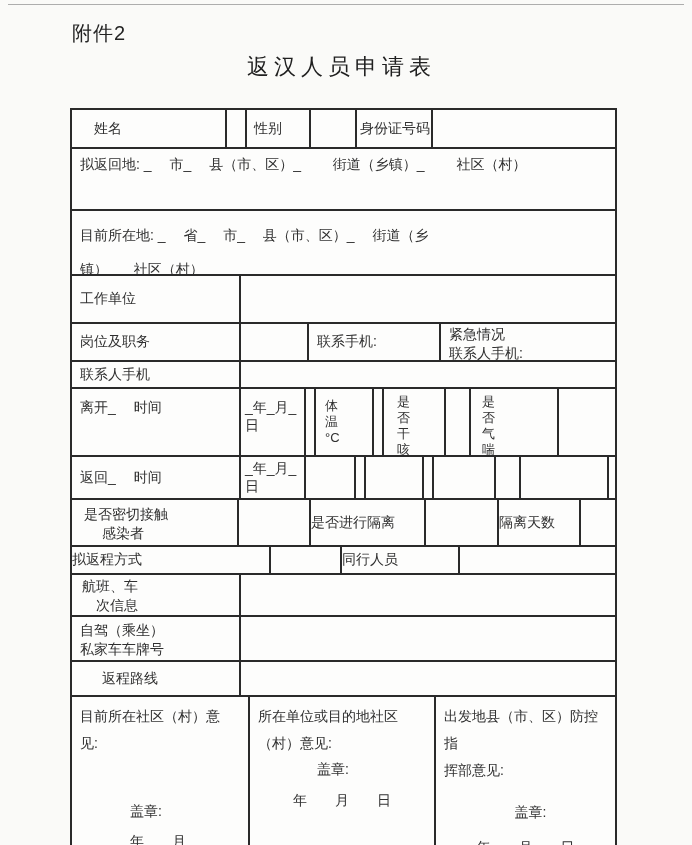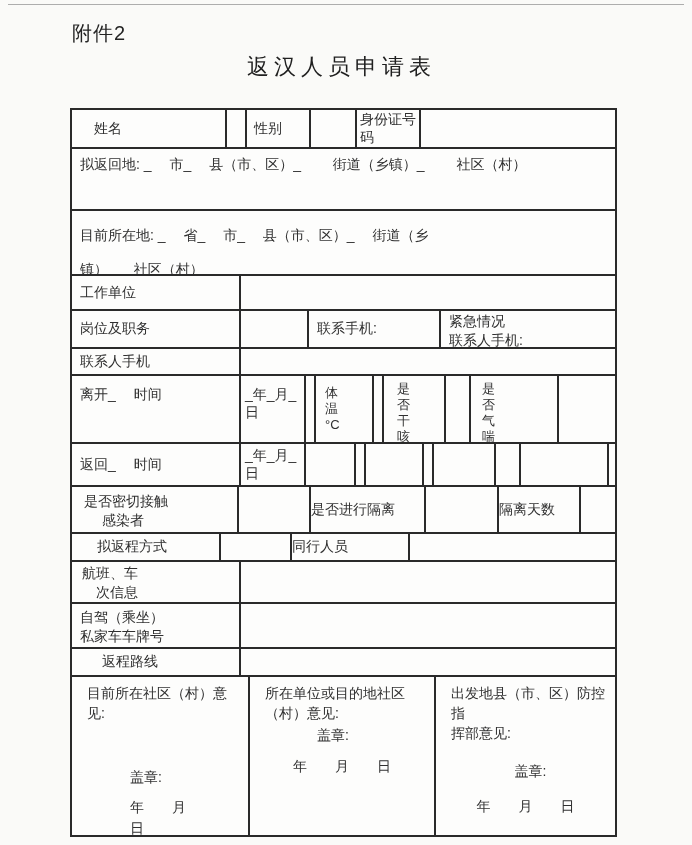--- a/index.html
+++ b/index.html
@@ -35,21 +35,21 @@
     font-size:14px;color:#303030;
     overflow:hidden;
   }
   .c:first-child{border-left:none;}
   .vc{display:flex;align-items:center;}
   .hc{justify-content:flex-start;}
   .lines{white-space:pre-line;}
   .vtx{font-size:13px;line-height:16px;padding-top:5px;}
   .small-lh{line-height:19px;}
   .col{display:flex;flex-direction:column;}
-  .r14-title{line-height:20px;padding:6px 9px 0 8px;margin-left:7px;}
+  .r14-title{line-height:27px;padding:6px 9px 0 8px;}
   .seal-c1{margin:46px 0 0 58px;}
   .date-c1a{margin:12px 0 0 58px;}
   .date-c1b{margin:3px 0 0 58px;}
   .seal-c2{align-self:center;margin-top:4px;margin-left:-18px;}
   .date-c2{align-self:center;margin-top:13px;}
   .seal-c3{align-self:center;margin-top:20px;margin-left:10px;}
   .date-c3{align-self:center;margin-top:17px;}
 </style>
 </head>
 <body>
@@ -63,36 +63,36 @@
 
   <div class="row" style="height:37px">
     <div class="c vc" style="width:153px;padding-left:22px">
         <span>姓名</span>
       </div>
     <div class="c" style="width:20px"></div>
     <div class="c vc" style="width:64px;padding-left:7px">
         <span>性别</span>
       </div>
     <div class="c" style="width:46px"></div>
-    <div class="c vc" style="width:64px;padding-left:3px">
+    <div class="c vc" style="width:76px;padding-left:3px">
         <span>身份证号码</span>
       </div>
     <div class="c" style="width:176px"></div>
   </div>
 
   <div class="row" style="height:62px">
     <div class="c" style="width:543px;padding:7px 8px 0 8px"><span>拟返回地: _　 市_　 县（市、区）_ 　　街道（乡镇）_ 　　社区（村）</span></div>
   </div>
 
   <div class="row" style="height:65px">
     <div class="c lines" style="width:543px;padding:7px 8px 0 8px;line-height:34px">目前所在地: _　 省_　 市_　 县（市、区）_　 街道（乡
 镇）_　 社区（村）_</div>
   </div>
 
-  <div class="row" style="height:35px">
+  <div class="row" style="height:48px">
     <div class="c vc" style="width:167px;padding-left:8px">
         <span>工作单位</span>
       </div>
     <div class="c" style="width:376px"></div>
   </div>
 
   <div class="row" style="height:38px">
     <div class="c vc" style="width:167px;padding-left:8px">
         <span>岗位及职务</span>
       </div>
@@ -156,21 +156,21 @@
         <span>是否进行隔离</span>
       </div>
     <div class="c" style="width:73px"></div>
     <div class="c vc hc" style="width:82px">
         <span>隔离天数</span>
       </div>
     <div class="c" style="width:36px"></div>
   </div>
 
   <div class="row" style="height:28px">
-    <div class="c vc" style="width:147px;padding-left:25px">
+    <div class="c vc" style="width:197px;">
         <span>拟返程方式</span>
       </div>
     <div class="c" style="width:71px"></div>
     <div class="c vc hc" style="width:118px">
         <span>同行人员</span>
       </div>
     <div class="c" style="width:187px"></div>
   </div>
 
   <div class="row" style="height:42px">
@@ -178,21 +178,21 @@
 　次信息</div>
     <div class="c" style="width:376px"></div>
   </div>
 
   <div class="row" style="height:45px">
     <div class="c lines small-lh" style="width:167px;padding:4px 0 0 8px">自驾（乘坐）
 私家车车牌号</div>
     <div class="c" style="width:376px"></div>
   </div>
 
-  <div class="row" style="height:28px">
+  <div class="row" style="height:35px">
     <div class="c vc" style="width:167px;padding-left:30px">
         <span>返程路线</span>
       </div>
     <div class="c" style="width:376px"></div>
   </div>
 
   <div class="row" style="height:160px">
     <div class="c col" style="width:176px">
       <div class="lines r14-title">目前所在社区（村）意
 见:</div>

